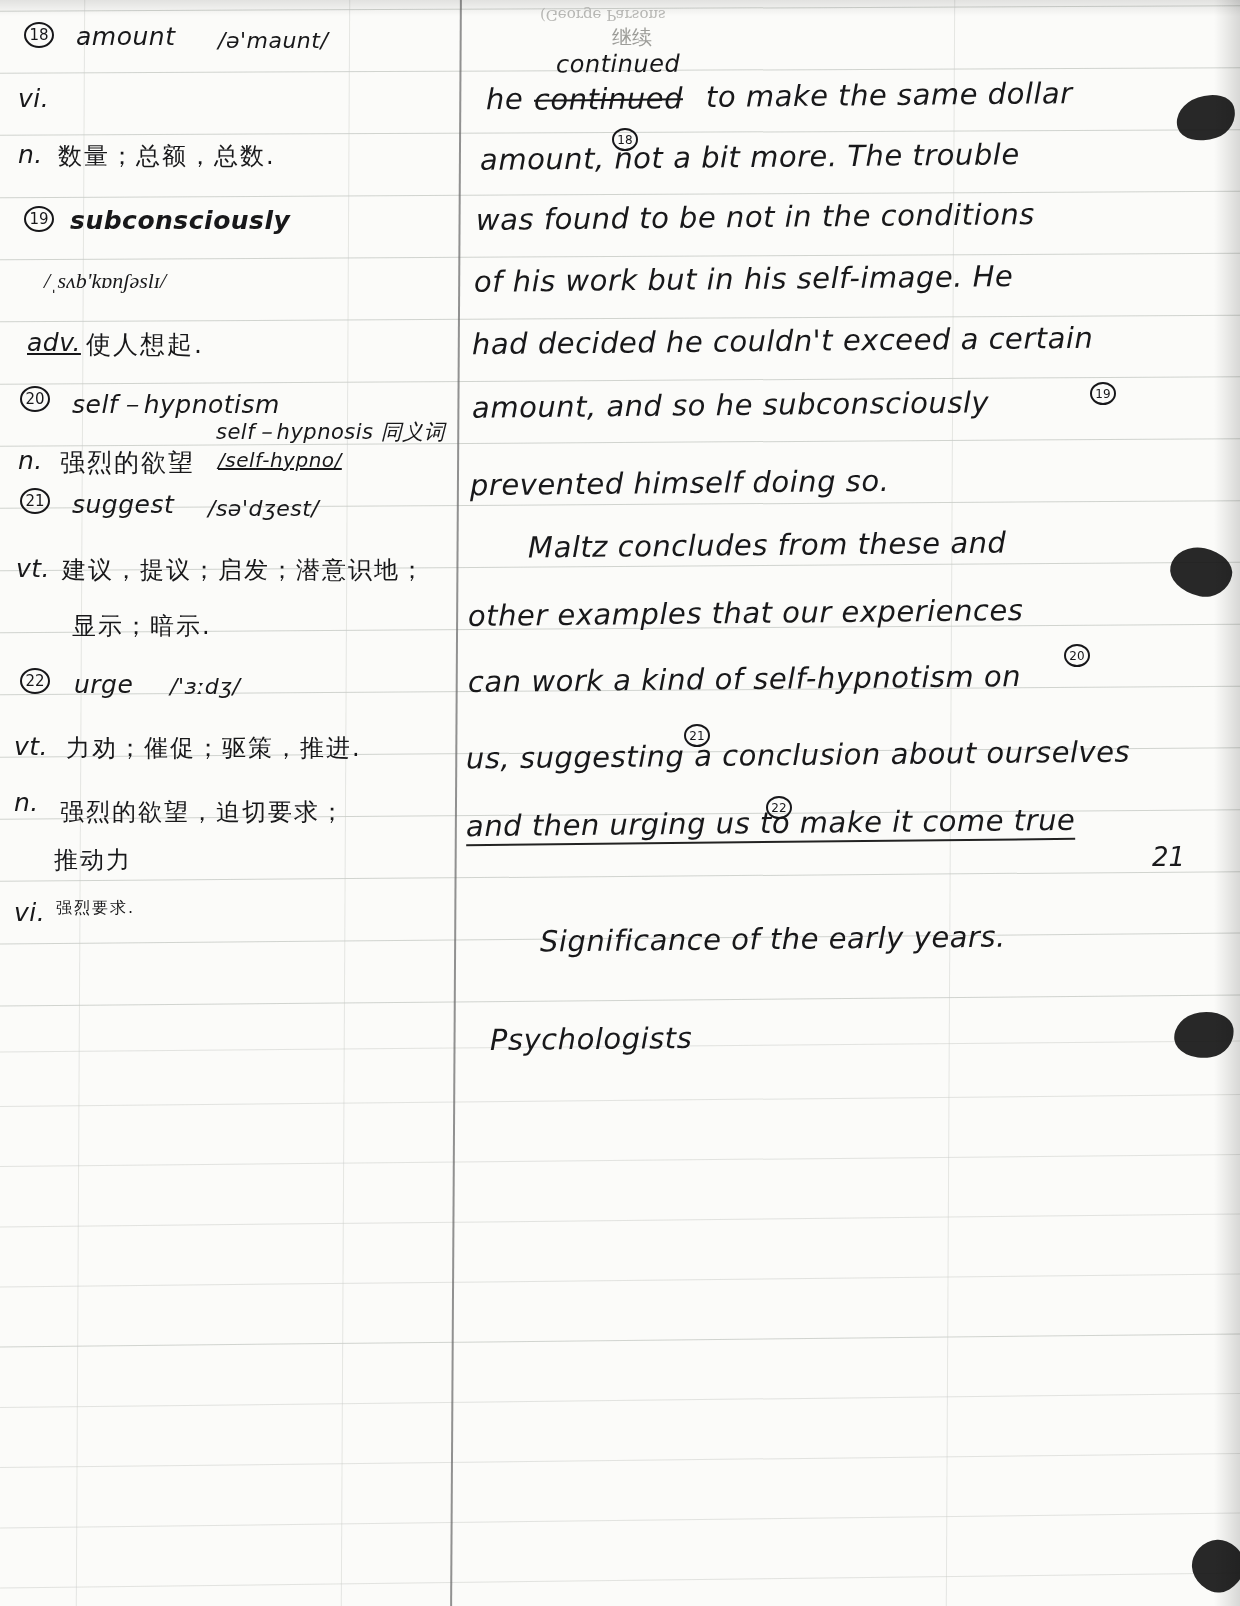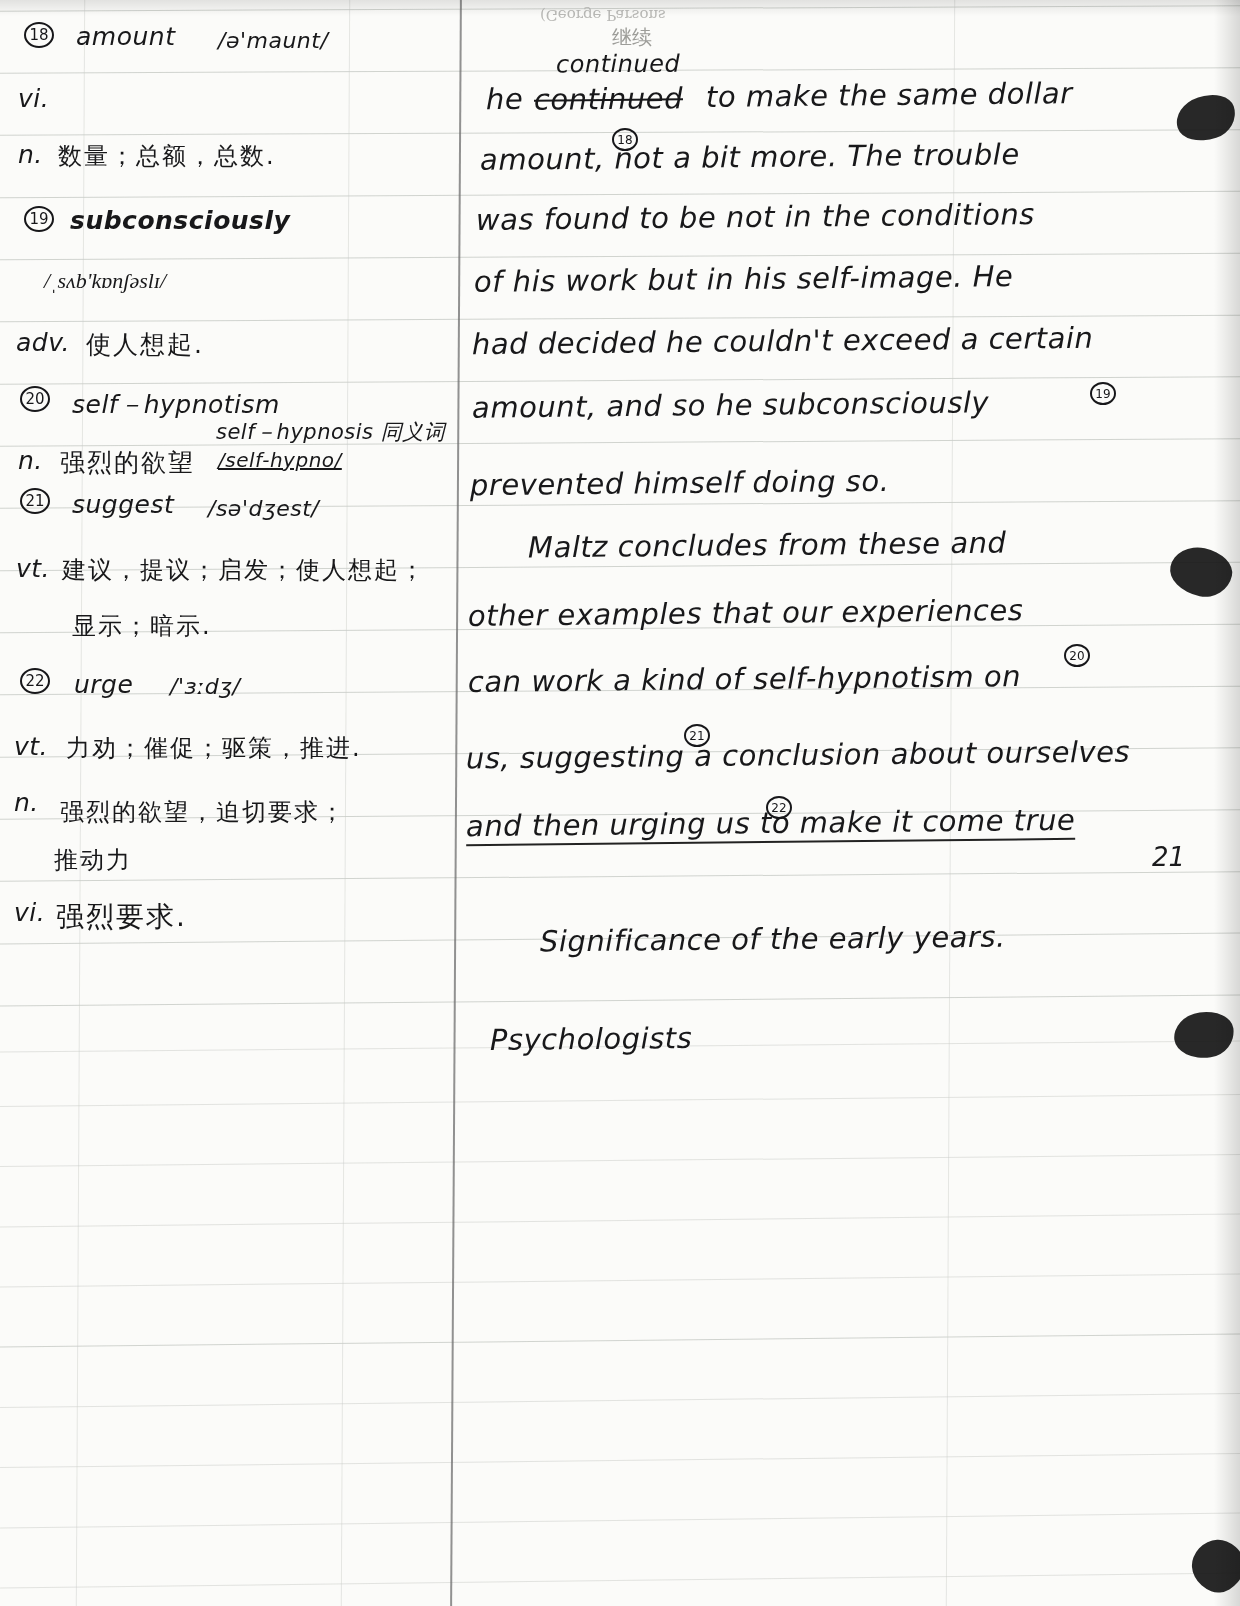--- a/index.html
+++ b/index.html
@@ -212,47 +212,47 @@
   <div class="num-circle" style="left:24px; top:22px;">18</div>
   <div class="hw lw" style="left:76px; top:22px;">amount</div>
   <div class="hw lipa" style="left:218px; top:28px;">/ə'maunt/</div>
   <div class="hw lw" style="left:18px; top:84px;">vi.</div>
   <div class="hw lw" style="left:18px; top:140px;">n.</div>
   <div class="hw cn lcn" style="left:58px; top:140px; font-size:24px;">数量；总额，总数.</div>
 
   <div class="num-circle" style="left:24px; top:206px;">19</div>
   <div class="hw lw" style="left:70px; top:206px;font-weight:bold;">subconsciously</div>
   <div class="hw ipa lipa" style="left:44px; top:268px;">/ˌsʌb'kɒnʃəslɪ/</div>
-  <div class="hw lw" style="left:16px; top:328px;">adv.</div>
+  <div class="hw lw" style="left:27px; top:328px;text-decoration:underline;">adv.</div>
   <div class="hw cn lcn" style="left:86px; top:328px;">使人想起.</div>
 
   <div class="num-circle" style="left:20px; top:386px;">20</div>
   <div class="hw lw" style="left:72px; top:388px;">self－hypnotism</div>
   <div class="hw" style="left:216px; top:418px; font-size:21px;">self－hypnosis 同义词</div>
   <div class="hw lw" style="left:18px; top:446px;">n.</div>
   <div class="hw cn lcn" style="left:60px; top:446px;">强烈的欲望</div>
   <div class="hw strike" style="left:218px; top:448px; font-size:20px;text-decoration:underline;">/self-hypno/</div>
 
   <div class="num-circle" style="left:20px; top:488px;">21</div>
   <div class="hw lw" style="left:72px; top:490px;">suggest</div>
   <div class="hw lipa" style="left:208px; top:496px;">/sə'dʒest/</div>
   <div class="hw lw" style="left:16px; top:554px;">vt.</div>
-  <div class="hw cn lcn" style="left:62px; top:554px; font-size:24px;">建议，提议；启发；使人想起；</div>
+  <div class="hw cn lcn" style="left:62px; top:554px; font-size:24px;">建议，提议；启发；潜意识地；</div>
   <div class="hw cn lcn" style="left:37px; top:610px; font-size:24px;margin-left:35px;">显示；暗示.</div>
 
   <div class="num-circle" style="left:20px; top:668px;">22</div>
   <div class="hw lw" style="left:74px; top:670px;">urge</div>
   <div class="hw lipa" style="left:170px; top:674px;">/'ɜːdʒ/</div>
   <div class="hw lw" style="left:14px; top:732px;">vt.</div>
   <div class="hw cn lcn" style="left:66px; top:732px; font-size:24px;">力劝；催促；驱策，推进.</div>
   <div class="hw lw" style="left:14px; top:788px;">n.</div>
   <div class="hw cn lcn" style="left:60px; top:796px; font-size:24px;">强烈的欲望，迫切要求；</div>
   <div class="hw cn lcn" style="left:54px; top:844px; font-size:24px;">推动力</div>
   <div class="hw lw" style="left:14px; top:898px;">vi.</div>
-  <div class="hw cn lcn" style="left:56px; top:898px; font-size:28px;">强烈要求.</div>
+  <div class="hw cn lcn" style="left:56px; top:898px; font-size:16px;">强烈要求.</div>
 
   <div class="hw rw" style="left:556px; top:50px; font-size:24px; transform:rotate(-0.4deg);">continued</div>
   <div class="hw rw" style="left:486px; top:82px;">he </div>
   <div class="hw rw strike" style="left:534px; top:82px;">continued</div>
   <div class="hw rw" style="left:706px; top:78px;"> to make the same dollar</div>
 
   <div class="hw rw" style="left:480px; top:140px;">amount, not a bit more. The trouble</div>
   <div class="num-sup" style="left:612px; top:128px;">18</div>
 
   <div class="hw rw" style="left:476px; top:200px;">was found to be not in the conditions</div>

